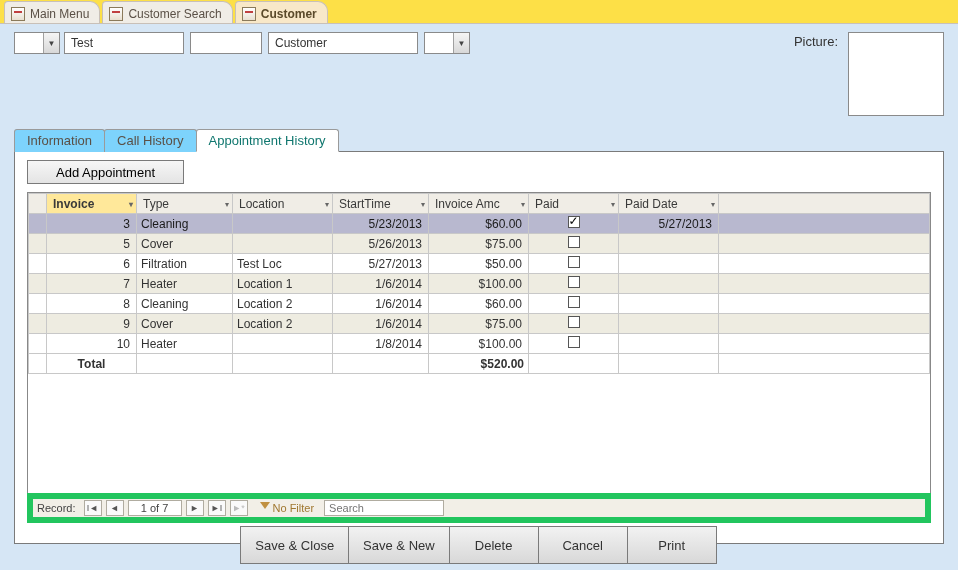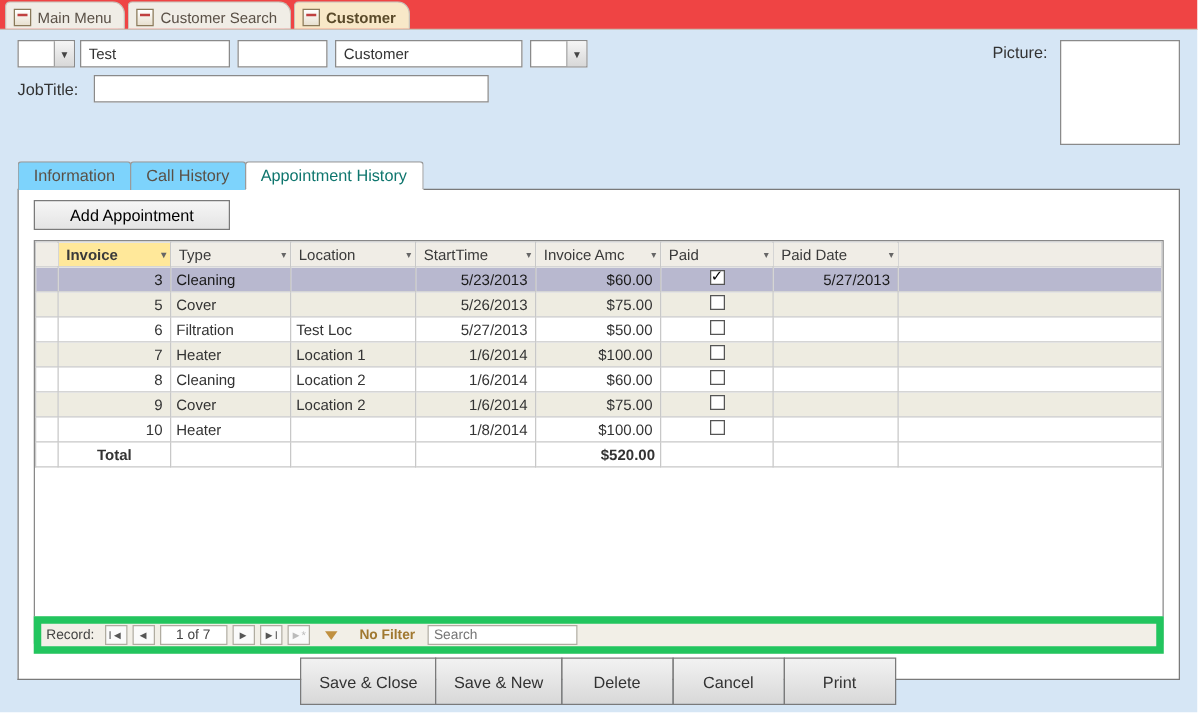--- a/index.html
+++ b/index.html
@@ -10,21 +10,21 @@
     font-size: 12px;
     background: #ffffff;
     width: 958px;
     height: 570px;
     overflow: hidden;
     color: #333;
   }
   
   .doc-tabs {
     height: 24px;
-    background: #ef4444;
+    background: #fde047;
     border-bottom: 1px solid #c8c0b8;
     display: flex;
     align-items: flex-end;
     padding-left: 4px;
   }
   .doc-tab {
     height: 22px;
     border: 1px solid #c8c0b8;
     border-bottom: none;
     border-radius: 4px 10px 0 0;
@@ -249,21 +249,21 @@
   }
   .rec-count {
     width: 54px; text-align: center;
     border: 1px solid #b0aca0;
     background: #fff;
     height: 16px; line-height: 14px;
   }
   .filter {
     margin-left: 8px;
     color: #a07830;
-    display: flex; align-items: center; gap: 18px; font-weight: bold;
+    display: flex; gap: 3px;
   }
   .filter-icon {
     width: 0; height: 0;
     border-left: 5px solid transparent;
     border-right: 5px solid transparent;
     border-top: 7px solid #c09040;
   }
   .search-box {
     margin-left: 6px;
     width: 120px; height: 16px;
@@ -326,24 +326,20 @@
         <div class="name-input middle">
             <span></span>
           </div>
         <div class="name-input last">
             <span>Customer</span>
           </div>
         <div class="mini-combo">
           <span></span>
           <span class="arrow-btn">▼</span>
         </div>
-      </div>
-      <div class="field-line">
-        <span class="jobtitle-label">JobTitle:</span>
-        <input class="jobtitle-input" type="text" value="" style="">
       </div>
     </div>
     <div class="picture-block">
       <span class="picture-label">Picture:</span>
       <div class="picture-box"></div>
     </div>
   </div>
 
   <div class="inner-tabs" id="inner-tabs">
       <div class="inner-tab">Information</div>

